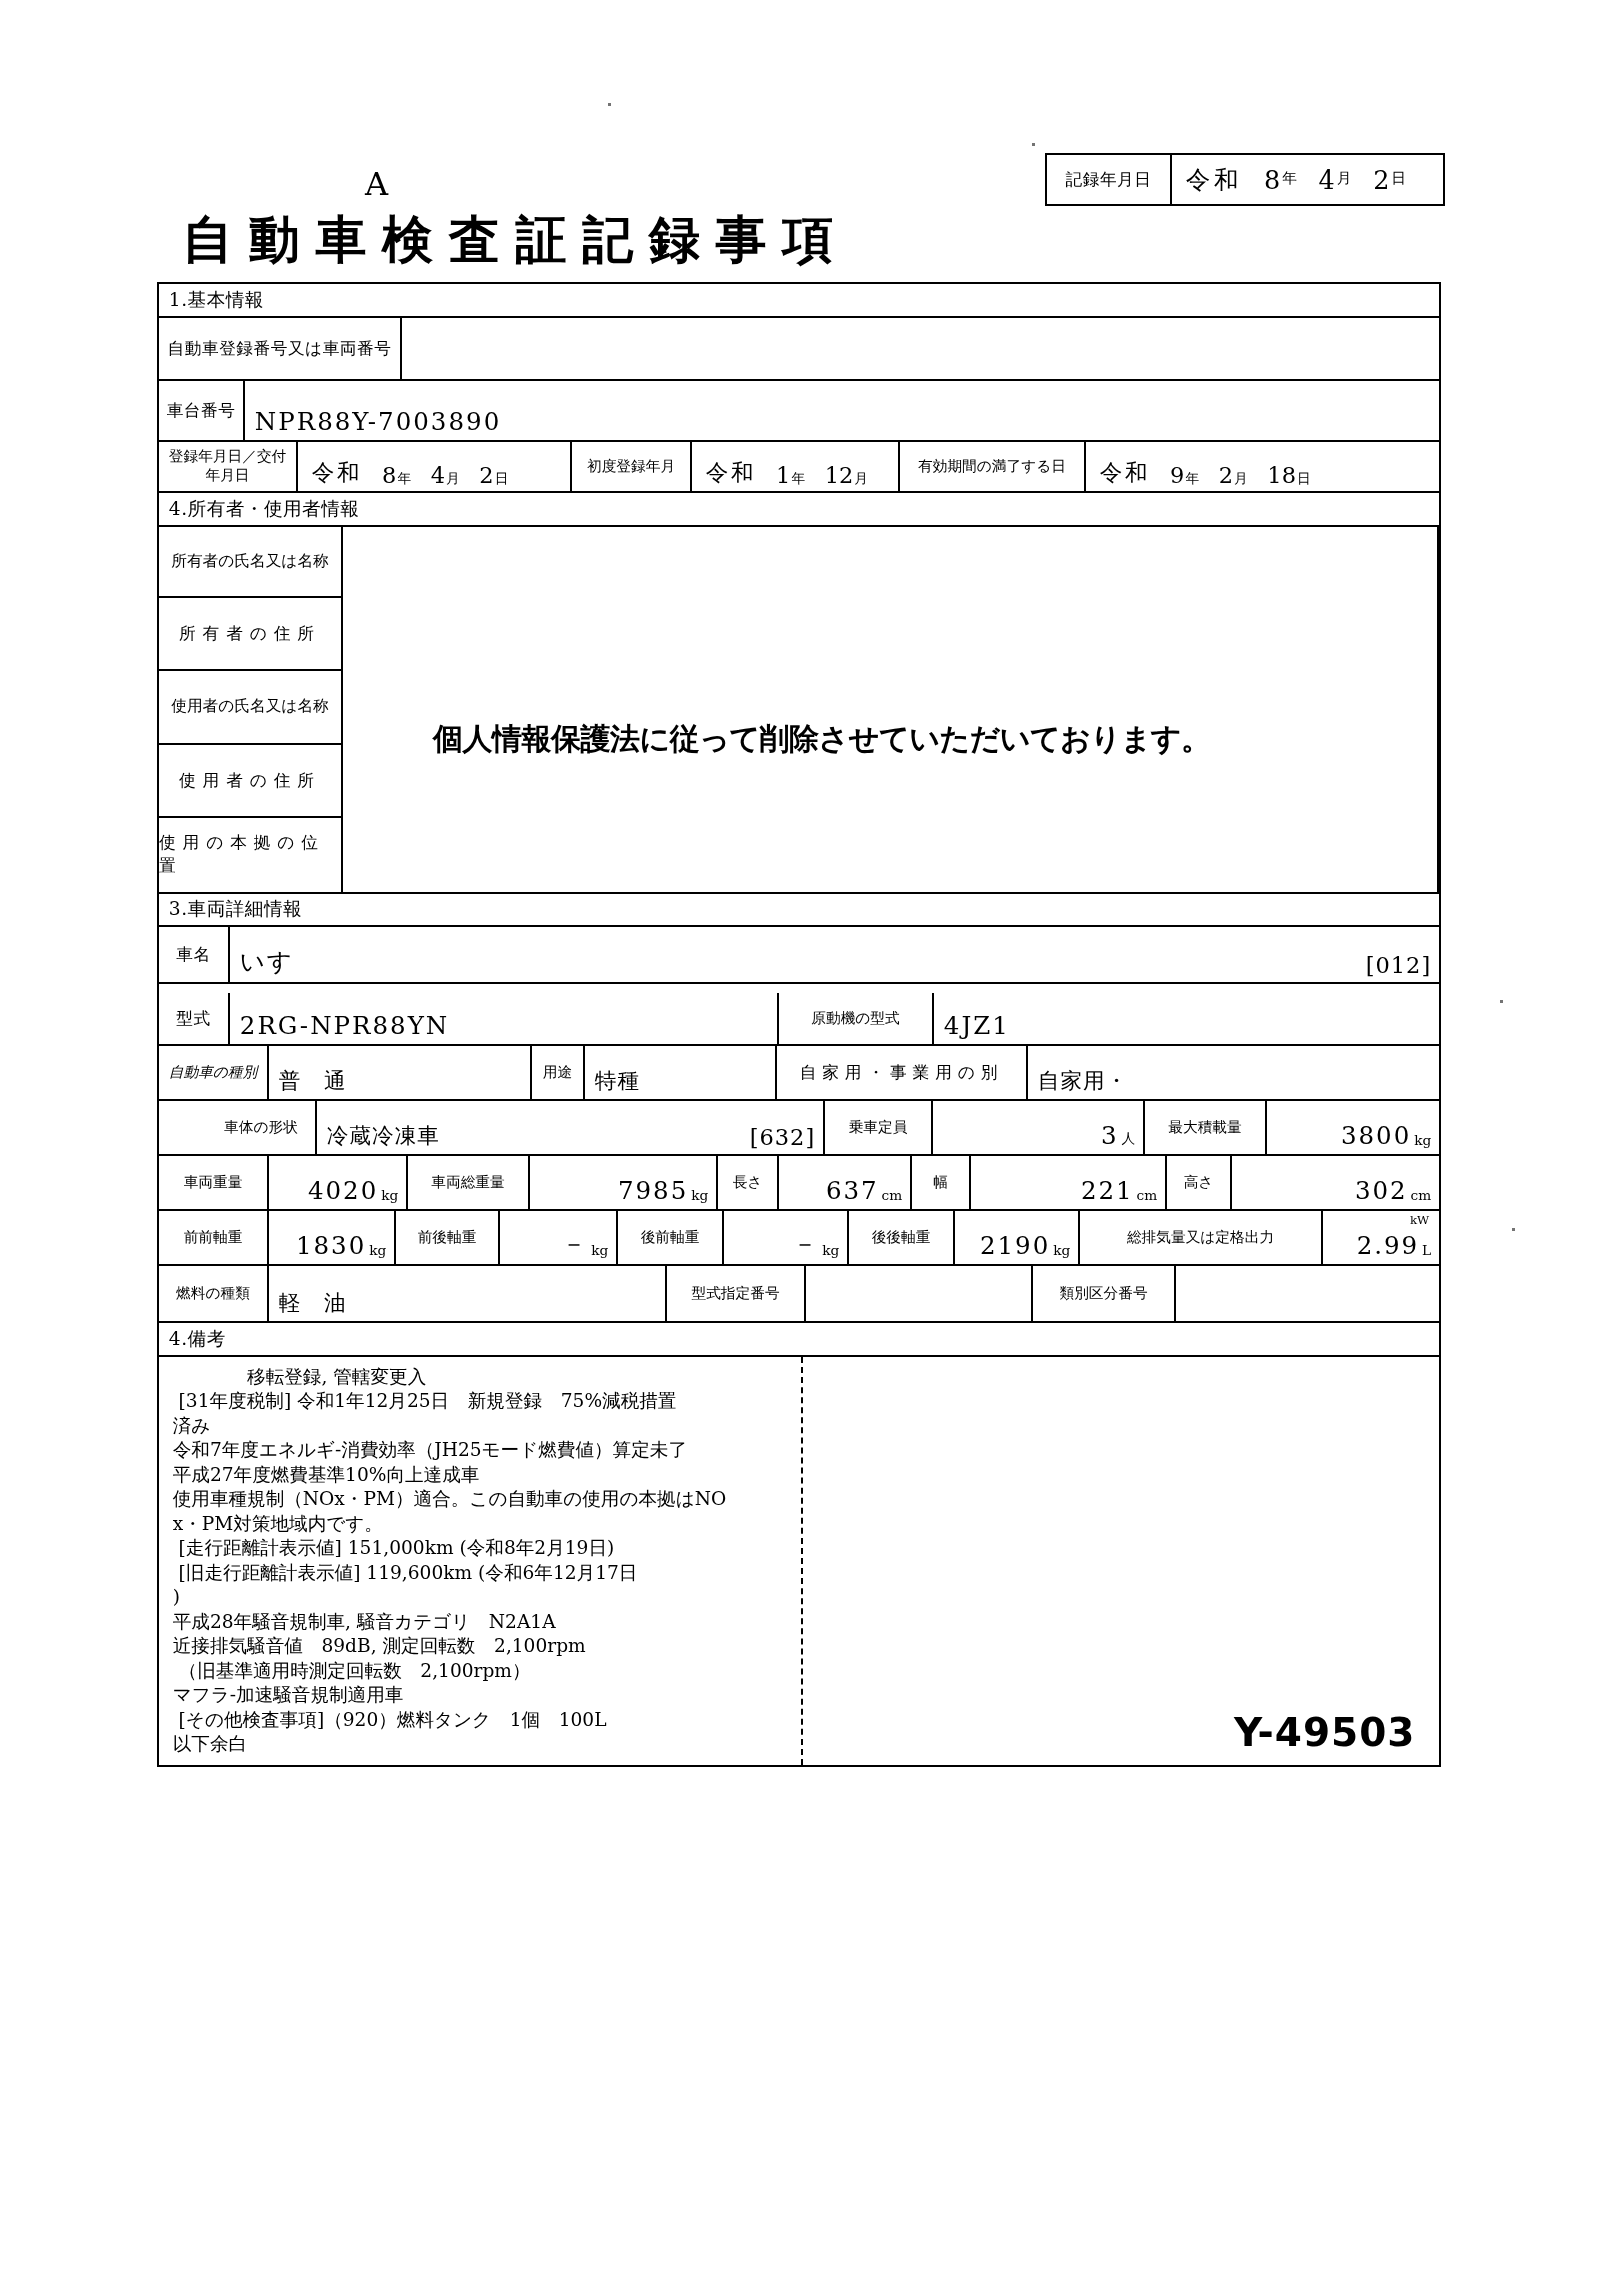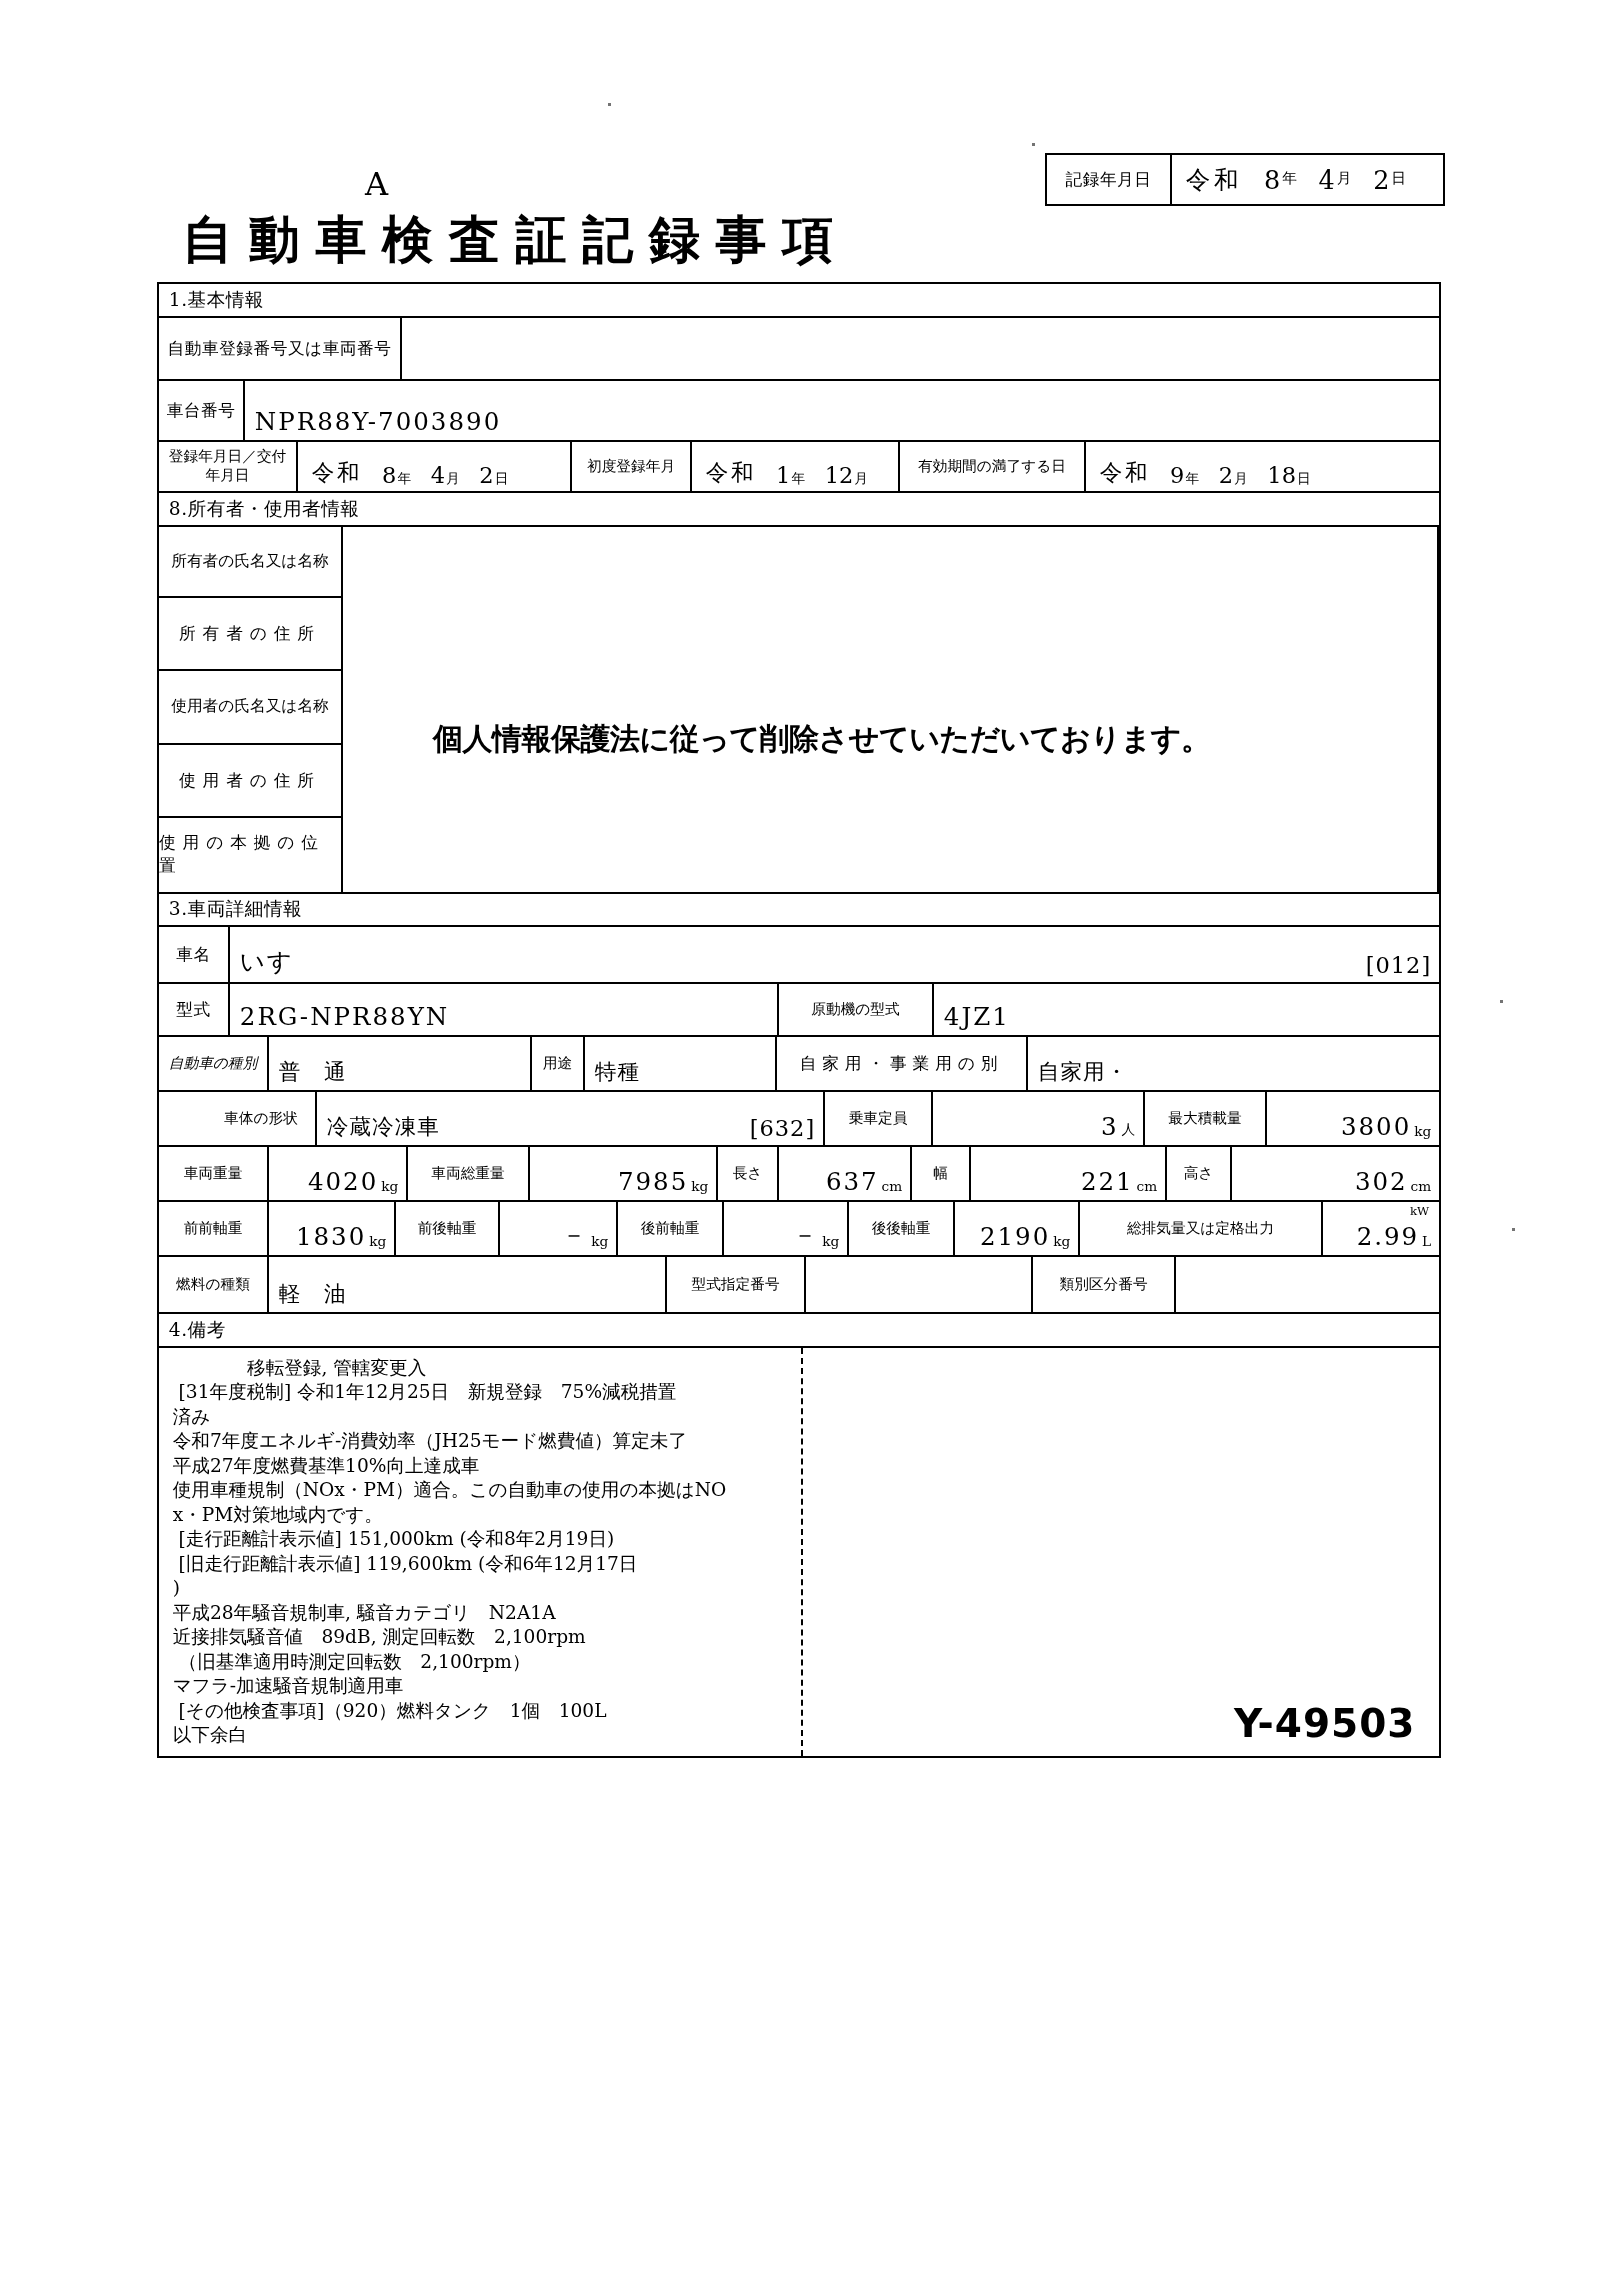--- a/index.html
+++ b/index.html
@@ -266,21 +266,21 @@
         <span class="era">令和</span>
         <span class="num">9</span>
         <span class="u">年</span>
         <span class="num">2</span>
         <span class="u">月</span>
         <span class="num">18</span>
         <span class="u">日</span>
       </div>
     </div>
 
-    <div class="section-head">8.所有者・使用者情報</div>
+    <div class="section-head">4.所有者・使用者情報</div>
 
     <div class="row" style="height:367px; position:relative;">
       <div class="cell" style="width:184px; padding:0; display:block;" id="owner-labels">
         <div class="owner-lbl cmp" style="height:71px;">所有者の氏名又は名称</div>
         <div class="owner-lbl sp" style="height:73px;">所有者の住所</div>
         <div class="owner-lbl cmp" style="height:74px;">使用者の氏名又は名称</div>
         <div class="owner-lbl sp" style="height:73px;">使用者の住所</div>
         <div class="owner-lbl sp" style="height:73px;">使用の本拠の位置</div>
       </div>
       <div class="cell" style="flex:1;"></div>
@@ -290,21 +290,21 @@
     <div class="section-head">3.車両詳細情報</div>
 
     <div class="row" style="height:57px;">
       <div class="cell lbl" style="width:71px;">車名</div>
       <div class="cell val" style="flex:1; justify-content:space-between;">
         <span>いすゞ</span>
         <span class="code">[012]</span>
       </div>
     </div>
 
-    <div class="row" style="height:53px;">
+    <div class="row" style="height:53px;margin-top:9px;">
       <div class="cell lbl" style="width:71px;">型式</div>
       <div class="cell val" style="width:549px;">2RG-NPR88YN</div>
       <div class="cell lbl tiny" style="width:155px;">原動機の型式</div>
       <div class="cell val" style="flex:1;">4JZ1</div>
     </div>
 
     <div class="row" style="height:55px;">
       <div class="cell lbl tiny" style="width:110px;font-style:italic;">自動車の種別</div>
       <div class="cell val small" style="width:263px;">普　通</div>
       <div class="cell lbl tiny" style="width:53px;">用途</div>

